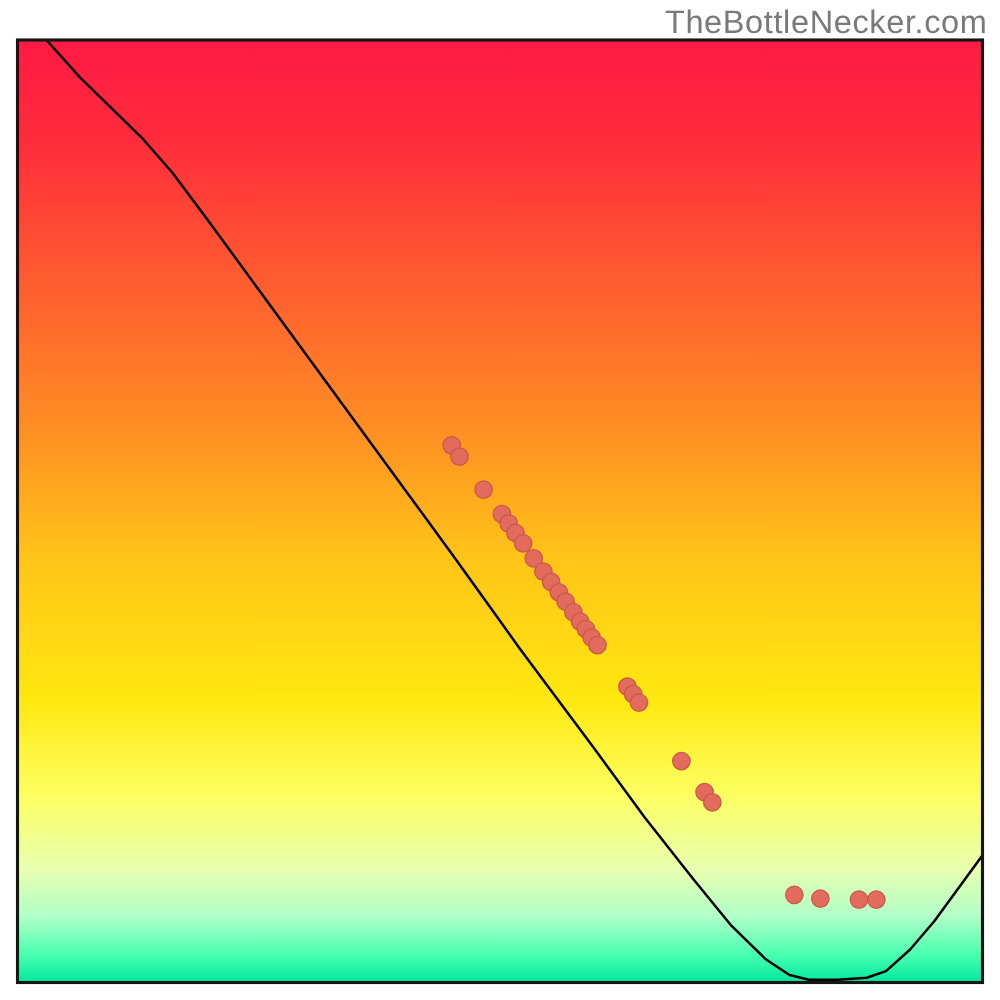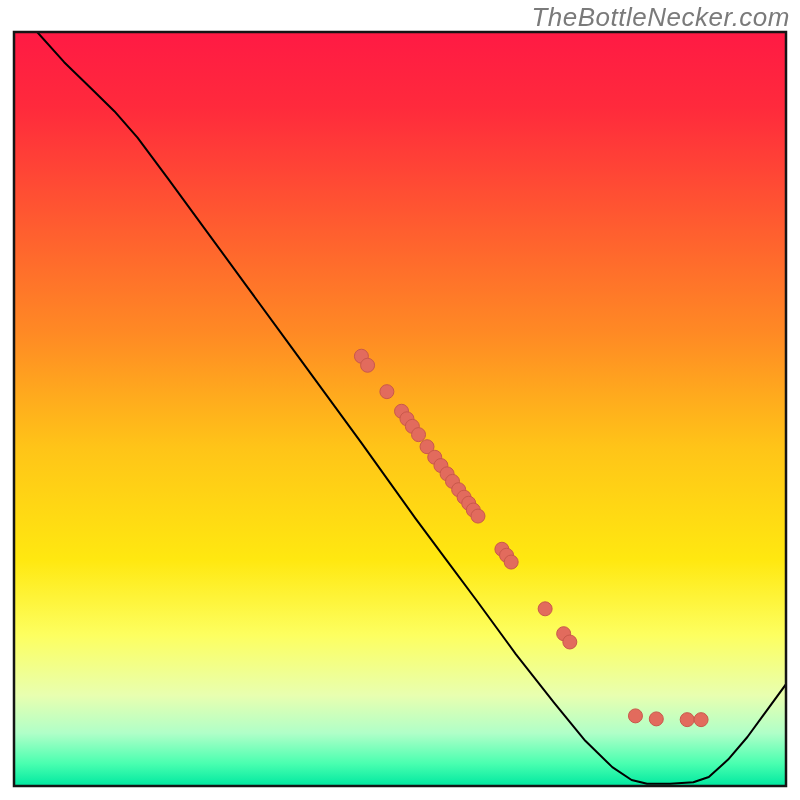--- a/index.html
+++ b/index.html
@@ -7,21 +7,20 @@
     padding: 0;
     width: 800px;
     height: 800px;
     overflow: hidden;
     background: #fff;
   }
   .chart-container {
     position: relative;
     width: 800px;
     height: 680px;
-    font-style: italic;
   }
   .watermark {
     position: absolute;
     top: 2px;
     right: 10px;
     font-family: Arial, Helvetica, sans-serif;
     font-size: 26px;
     color: #7a7a7a;
     font-weight: 500;
     letter-spacing: 0.5px;

